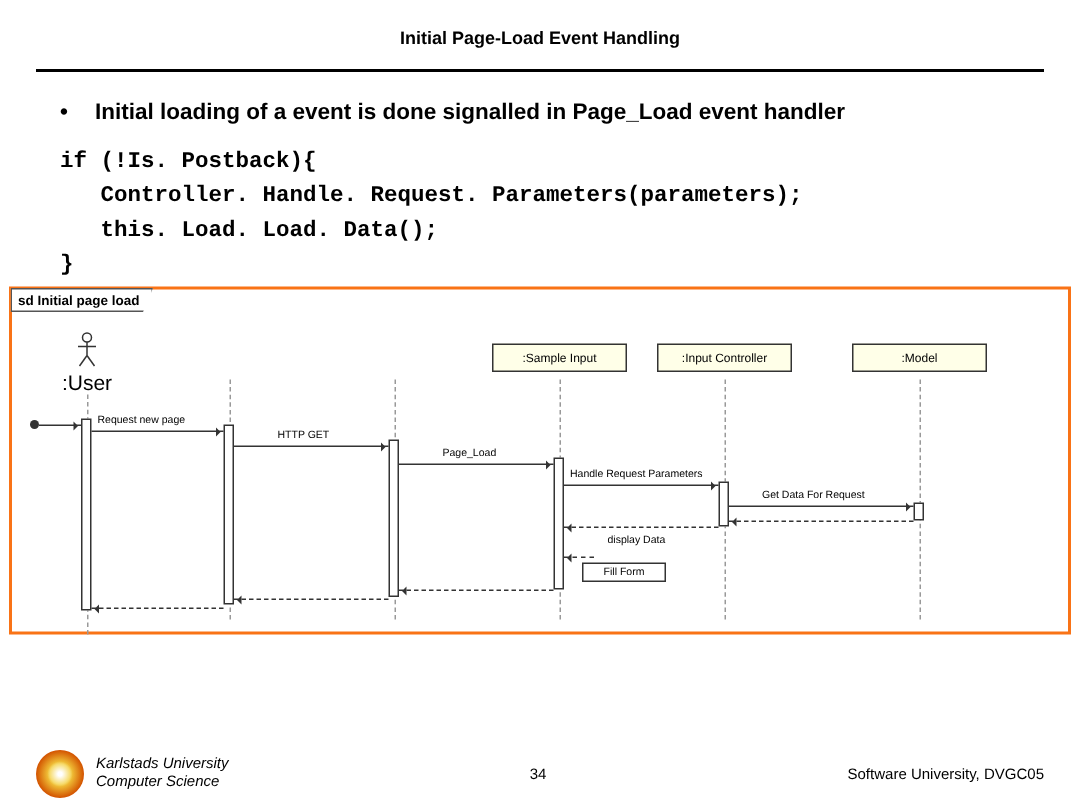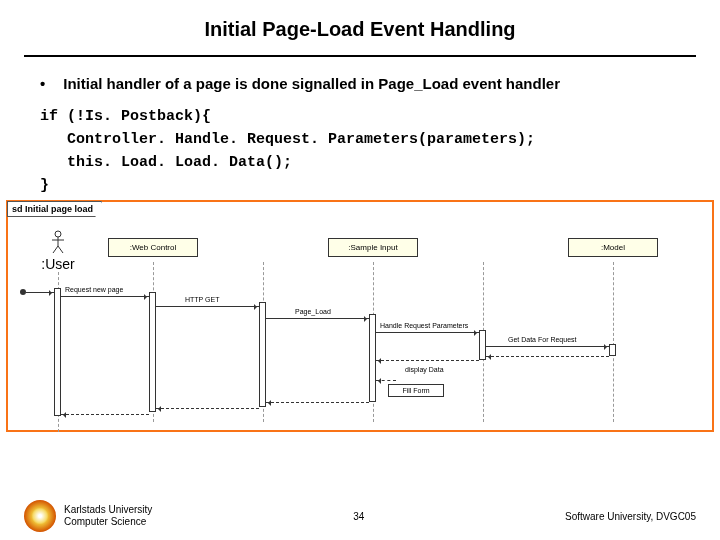--- a/index.html
+++ b/index.html
@@ -5,21 +5,21 @@
   * { margin: 0; padding: 0; box-sizing: border-box; }
   body {
     width: 720px;
     height: 540px;
     font-family: Arial, sans-serif;
     background: #fff;
     position: relative;
     overflow: hidden;
   }
   .slide-title {
-    font-size: 20px;
+    font-size: 12px;
     font-weight: bold;
     text-align: center;
     padding: 18px 0 14px;
     border-radius: 23px;
   }
   .hr {
     border: none;
     border-top: 2px solid #000;
     margin: 0 24px 18px;
   }
@@ -148,31 +148,31 @@
     position: relative;
     overflow: hidden;
   }
   .logo::after {
     content: "";
     position: absolute;
     inset: 6px;
     border-radius: 50%;
     background: radial-gradient(circle, #fff 10%, transparent 60%);
   }
-  .uni { line-height: 1.2; }
+  .uni { line-height: 1.2; font-style: italic; }
 </style>
 </head>
 <body>
 
 <h1 class="slide-title">Initial Page-Load Event Handling</h1>
 <hr class="hr">
 
 <div class="bullet">
   <span class="dot">•</span>
-  <span>Initial handler of a page is done signalled in Page_Load event handler</span>
+  <span>Initial loading of a event is done signalled in Page_Load event handler</span>
 </div>
 
 <div class="code">if (!Is. Postback){</div>
 <div class="code">   Controller. Handle. Request. Parameters(parameters);</div>
 <div class="code">   this. Load. Load. Data();</div>
 <div class="code">}</div>
 
 <div class="diagram-area">
   <div class="frame-label">sd Initial page load</div>
 
@@ -180,22 +180,22 @@
     <svg width="16" height="24">
       <circle cx="8" cy="4" r="3" fill="none" stroke="#333"></circle>
       <line x1="8" y1="7" x2="8" y2="16" stroke="#333"></line>
       <line x1="2" y1="10" x2="14" y2="10" stroke="#333"></line>
       <line x1="8" y1="16" x2="3" y2="23" stroke="#333"></line>
       <line x1="8" y1="16" x2="13" y2="23" stroke="#333"></line>
     </svg>
     <div class="actor-label">:User</div>
   </div>
 
-  <div class="obj-box" style="left:100px">:Web Control</div>
   <div class="obj-box" style="left:320px">:Sample Input</div>
+  <div class="obj-box" style="left:430px">:Input Controller</div>
   <div class="obj-box" style="left:560px">:Model</div>
 
   <div class="lifeline" style="left:50px;top:70px"></div>
   <div class="lifeline" style="left:145px"></div>
   <div class="lifeline" style="left:255px"></div>
   <div class="lifeline" style="left:365px"></div>
   <div class="lifeline" style="left:475px"></div>
   <div class="lifeline" style="left:605px"></div>
 
   <div class="activation" style="left:46px;top:86px;height:128px"></div>

